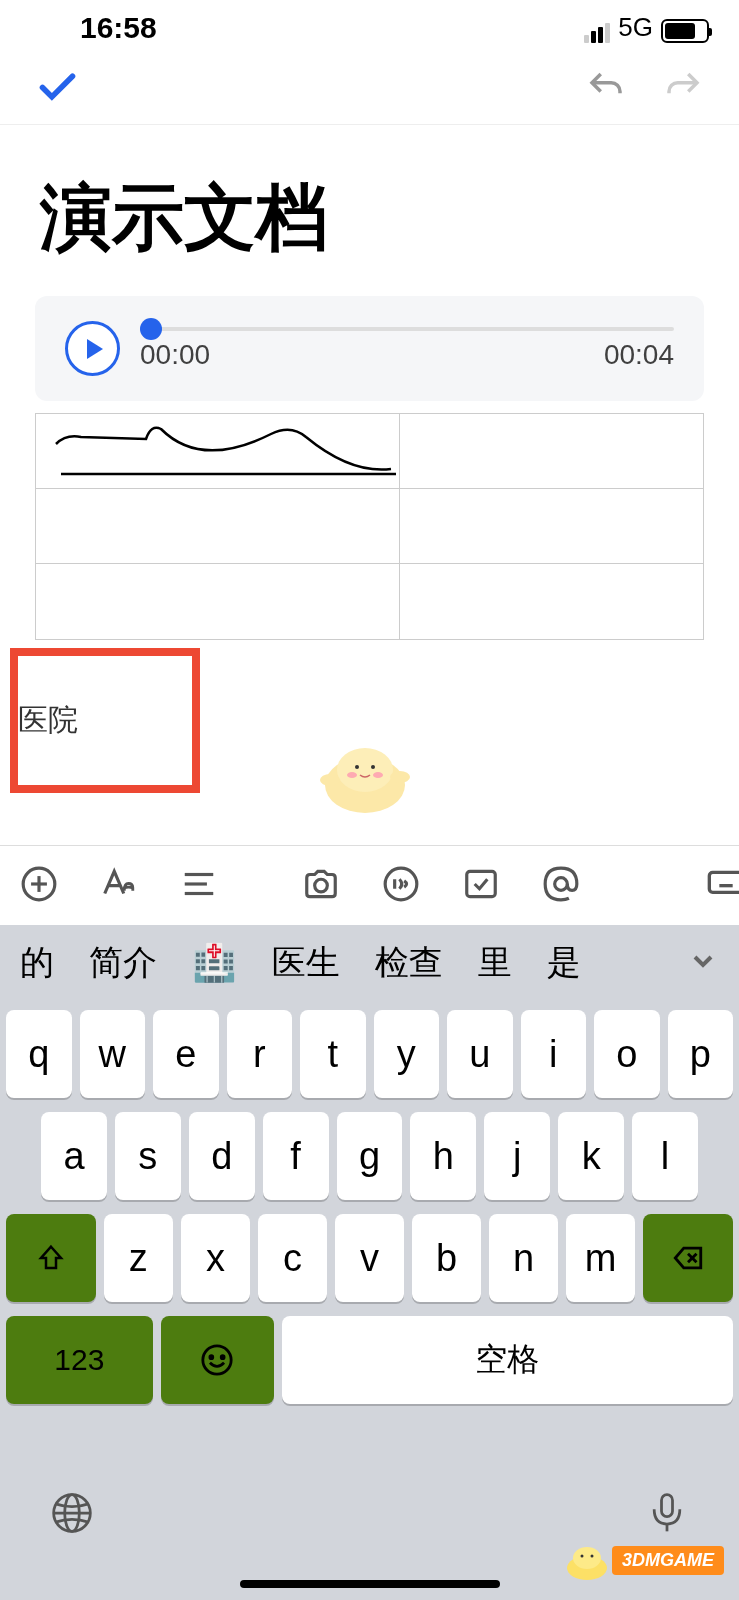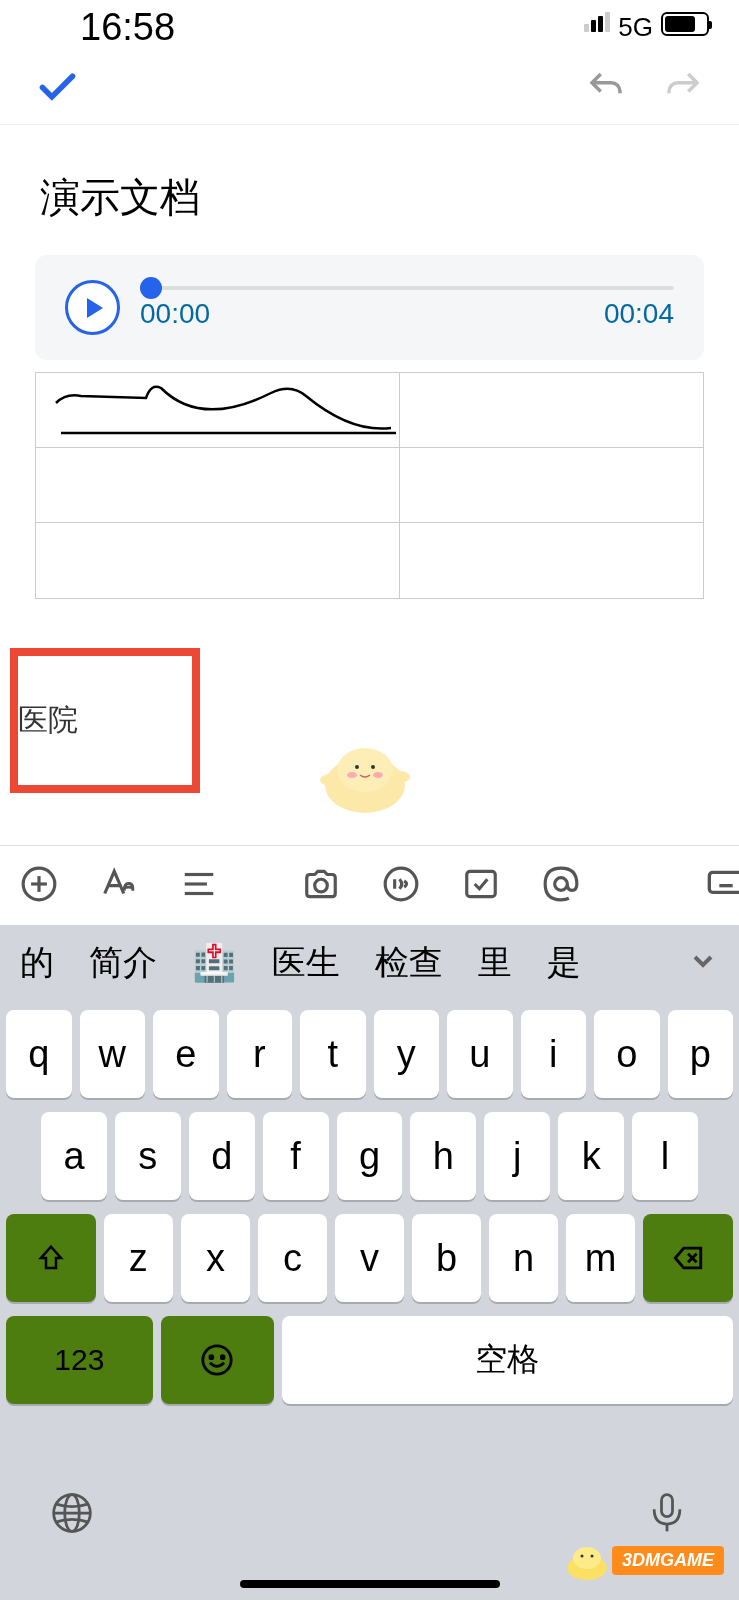--- a/index.html
+++ b/index.html
@@ -1,39 +1,39 @@
 <!DOCTYPE html>
 <html><head>
 <meta charset="utf-8">
 <style>
 *{margin:0;padding:0;box-sizing:border-box;font-family:-apple-system,BlinkMacSystemFont,"Helvetica Neue",sans-serif}
 body{width:739px;height:1600px;background:#fff;position:relative;overflow:hidden}
 .status-bar{height:55px;display:flex;justify-content:space-between;align-items:center;padding:0 30px 0 80px}
-.status-time{font-size:38px;font-weight:400}
-.status-right{display:flex;align-items:flex-start;gap:8px}
+.status-time{font-size:30px;font-weight:700}
+.status-right{display:flex;align-items:flex-end;gap:8px}
 .signal{display:flex;align-items:flex-end;gap:2px}
 .signal-bar{width:5px;background:#000;border-radius:1px}
 .signal-bar.off{background:#ccc}
 .network{font-size:26px;font-weight:500}
 .battery{width:48px;height:24px;border:2.5px solid #000;border-radius:6px;position:relative;display:flex;align-items:center;padding:2px}
 .battery::after{content:"";position:absolute;right:-5px;top:7px;width:3px;height:8px;background:#000;border-radius:0 2px 2px 0}
 .battery-fill{width:75%;height:100%;background:#000;border-radius:3px}
 .nav-bar{height:70px;display:flex;justify-content:space-between;align-items:center;padding:0 35px;border-bottom:1px solid #eee}
 .check-icon{color:#2563eb}
 .nav-right{display:flex;gap:35px}
 .nav-icon{color:#999}
 .nav-icon.disabled{color:#ccc}
-.doc-title{font-size:40px;font-weight:400;padding:45px 40px 30px}
+.doc-title{font-size:72px;font-weight:700;padding:45px 40px 30px}
 .audio-player{margin:0 35px;background:#f5f6f8;border-radius:12px;padding:25px 30px;display:flex;align-items:center;gap:20px}
 .play-btn{width:55px;height:55px;border:3px solid #2563eb;border-radius:50%;display:flex;align-items:center;justify-content:center;background:#fff}
 .play-triangle{width:0;height:0;border-left:16px solid #2563eb;border-top:10px solid transparent;border-bottom:10px solid transparent;margin-left:4px}
 .track{flex:1;display:flex;flex-direction:column;gap:8px}
 .track-bar{height:4px;background:#ddd;border-radius:2px;position:relative}
 .track-dot{width:22px;height:22px;background:#2563eb;border-radius:50%;position:absolute;left:0;top:-9px}
-.track-times{display:flex;justify-content:space-between;font-size:28px;color:#0369a1}
+.track-times{display:flex;justify-content:space-between;font-size:28px;color:#404040}
 .table-area{margin:12px 35px 0;border:1px solid #ccc}
 .table-row{height:75px;border-bottom:1px solid #ccc;display:flex}
 .table-row:last-child{border-bottom:none}
 .table-cell{flex:1;border-right:1px solid #ccc;position:relative}
 .table-cell:last-child{border-right:none}
 .doodle{position:absolute;top:5px;left:15px}
 .highlighted-box{position:absolute;left:10px;top:648px;width:190px;height:145px;border:8px solid #ed4833;background:#fff;display:flex;align-items:center;}
 .box-text{font-size:30px;color:#333}
 .mascot{position:absolute;left:310px;top:735px;width:110px;height:80px}
 .toolbar{position:absolute;top:845px;left:0;right:0;height:80px;border-top:1px solid #ddd;display:flex;align-items:center;padding:0 20px;gap:42px;background:#fff}

